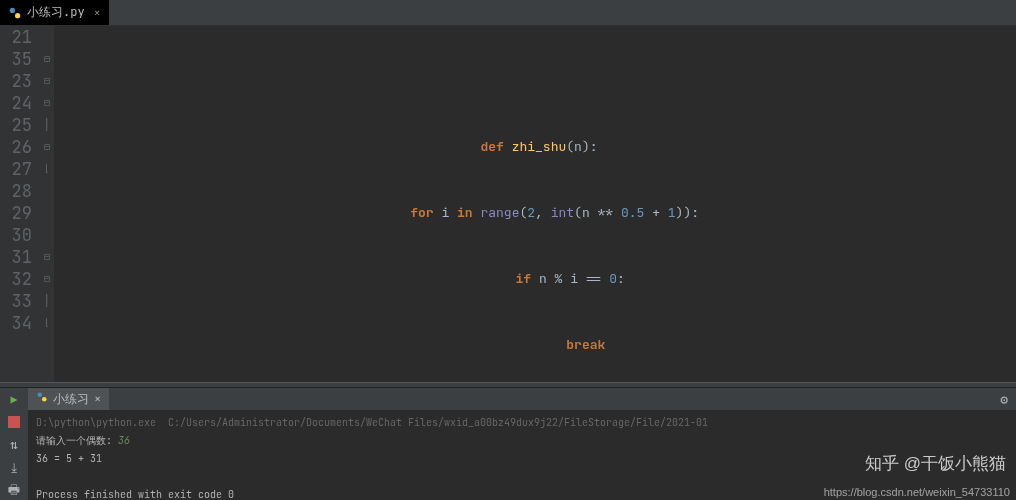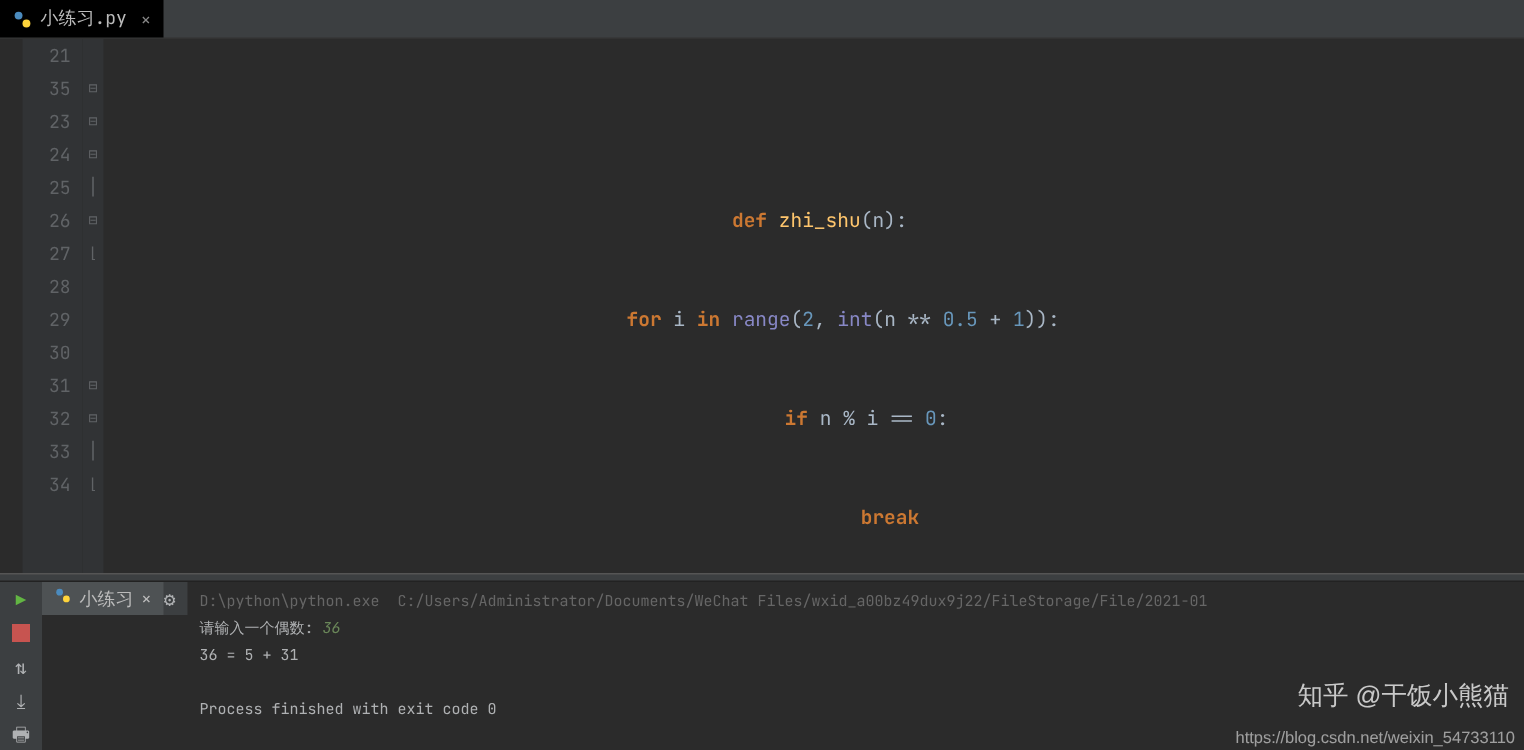--- a/index.html
+++ b/index.html
@@ -44,23 +44,22 @@
   display: flex;
   height: 356px;
   background: #2b2b2b;
 }
 .gutter {
   width: 40px;
   background: #313335;
   color: #606366;
   text-align: right;
   padding-right: 8px;
-  font-size: 12px;
+  font-size: 17px;
   line-height: 22px;
-  margin-left: 15px;
 }
 .fold-col {
   width: 14px;
   background: #313335;
   color: #606366;
   font-size: 10px;
   line-height: 22px;
   text-align: center;
 }
 .code {
@@ -104,21 +103,21 @@
   width: 18px;
   height: 18px;
   color: #afb1b3;
   display: flex;
   align-items: center;
   justify-content: center;
 }
 .run-content {
   flex: 1;
   display: flex;
-  flex-direction: row;
+  flex-direction: column;
 }
 .run-tab-bar {
   height: 22px;
   display: flex;
   align-items: center;
   background: #3c3f41;
   justify-content: space-between;
 }
 .run-tab {
   display: flex;

